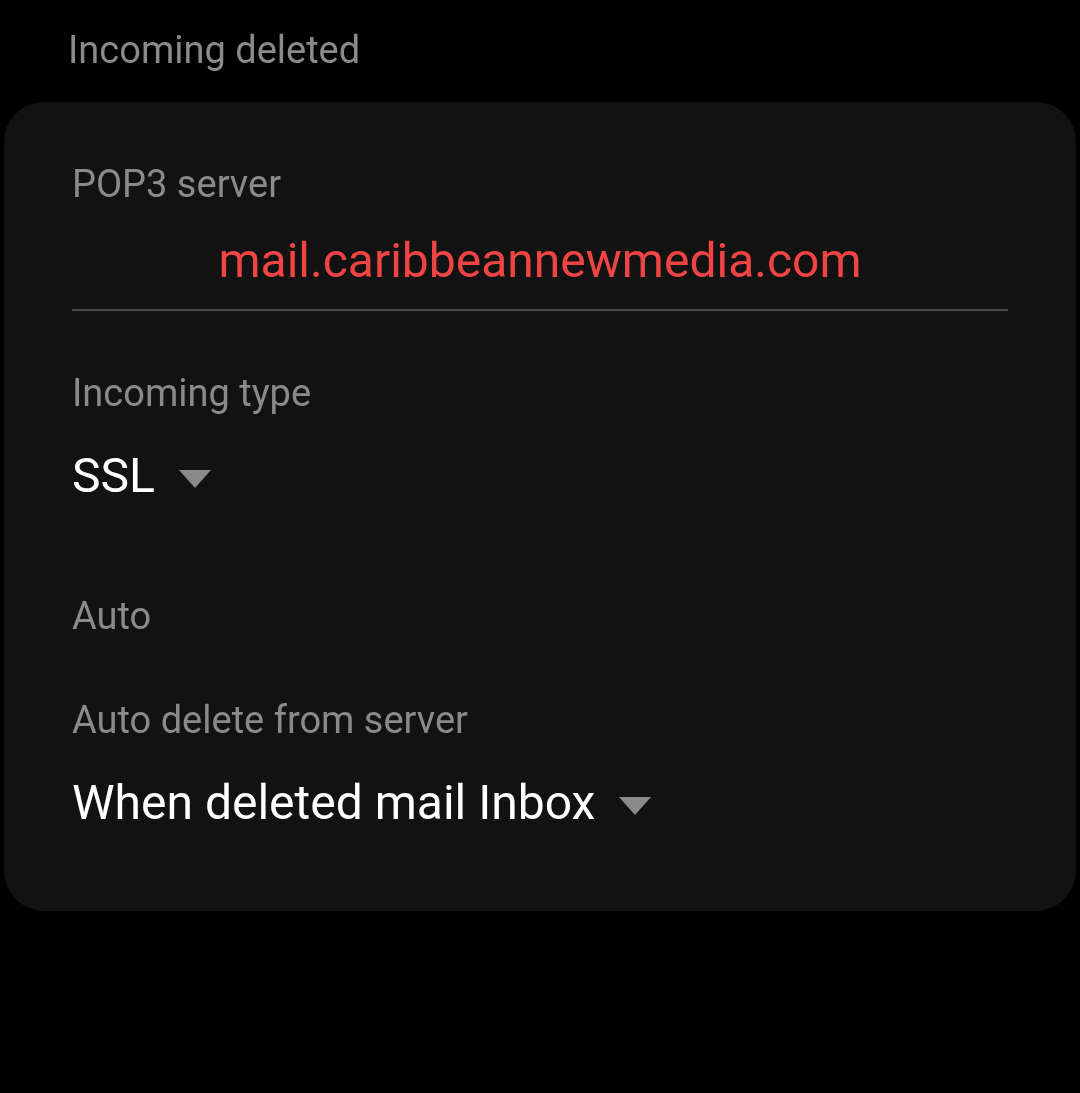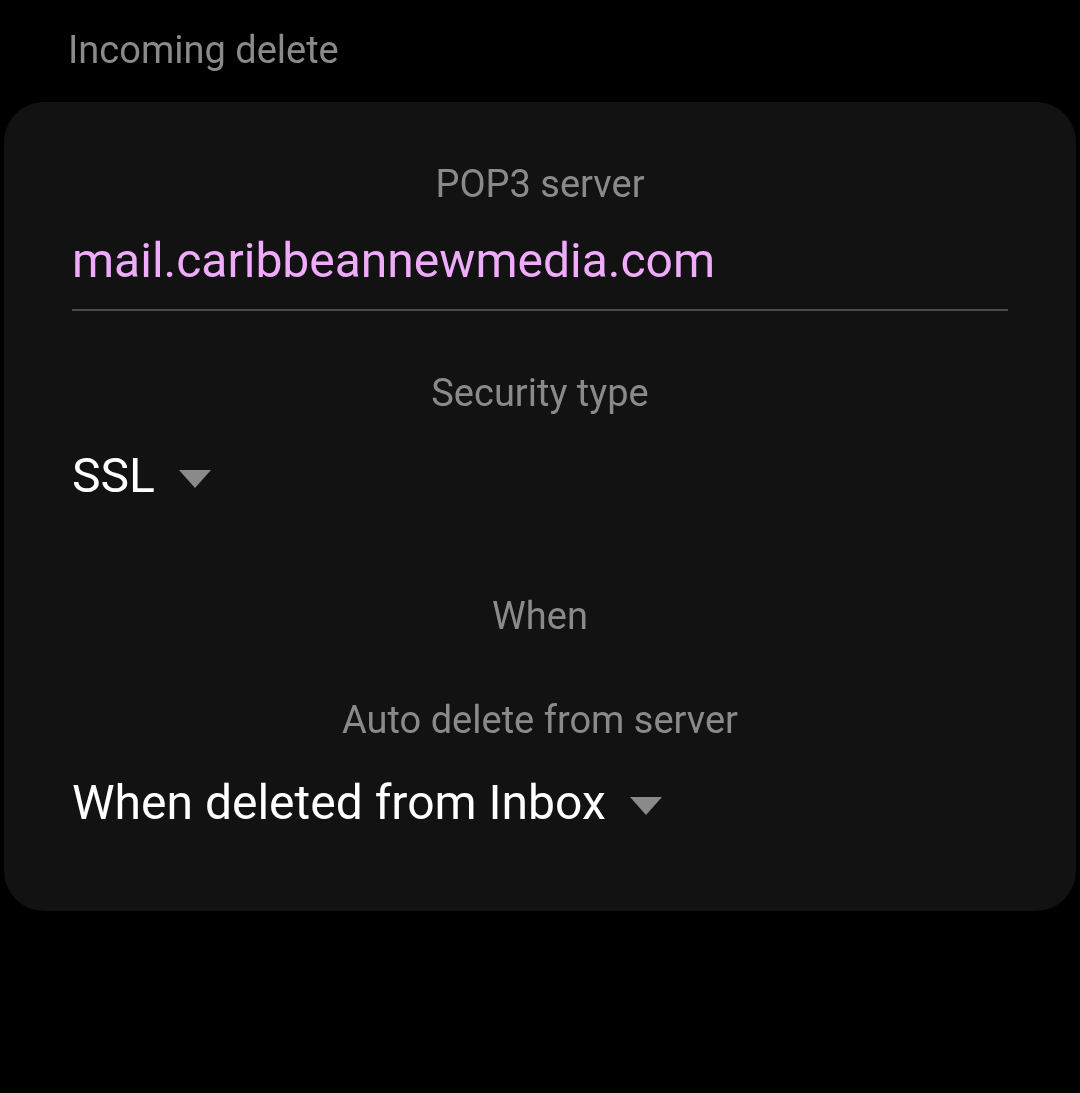--- a/index.html
+++ b/index.html
@@ -31,33 +31,33 @@
     }
     .field-group:last-child {
       margin-bottom: 10px;
     }
     .field-label {
       color: #8a8a8a;
       font-size: 38px;
       font-weight: 400;
       display: block;
       margin-bottom: 18px;
-      text-align: center;
     }
     .field-input {
       background: transparent;
       border: none;
       border-bottom: 2px solid #4a4a4a;
-      color: #f0abfc;
+      color: #ef4444;
       font-size: 48px;
       font-weight: 400;
       width: 100%;
       padding: 8px 0 20px 0;
       outline: none;
       font-family: inherit;
+      text-align: center;
     }
     .field-dropdown {
       display: flex;
       align-items: center;
       gap: 24px;
       margin-top: 32px;
       cursor: pointer;
     }
     .dropdown-value {
       color: #ffffff;
@@ -72,42 +72,42 @@
       border-top: 18px solid #8a8a8a;
       margin-top: 6px;
     }
     .field-group-dropdown {
       margin-bottom: 90px;
     }
   </style>
 </head>
 <body>
 
-<div class="section-header">Incoming delete</div>
+<div class="section-header">Incoming deleted</div>
 
 <div class="card">
 
   <div class="field-group">
     <label class="field-label">POP3 server</label>
     <input type="text" class="field-input" value="mail.caribbeannewmedia.com" style="">
   </div>
 
   <div class="field-group field-group-dropdown">
-    <label class="field-label">Security type</label>
+    <label class="field-label">Incoming type</label>
     <div class="field-dropdown">
       <span class="dropdown-value">SSL</span>
       <span class="dropdown-icon"></span>
     </div>
   </div>
 
   <div class="field-group">
-    <label class="field-label">When</label>
+    <label class="field-label">Auto</label>
   </div>
 
   <div class="field-group">
     <label class="field-label">Auto delete from server</label>
     <div class="field-dropdown">
-      <span class="dropdown-value">When deleted from Inbox</span>
+      <span class="dropdown-value">When deleted mail Inbox</span>
       <span class="dropdown-icon"></span>
     </div>
   </div>
 
 </div>
 
 </body></html>

